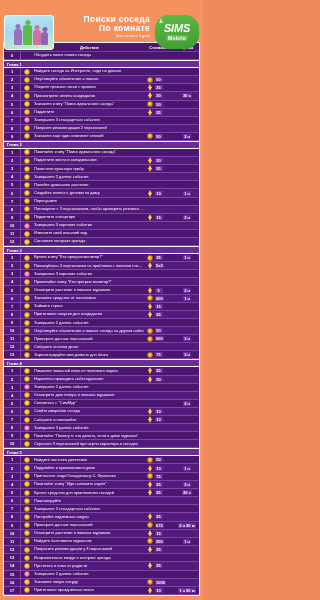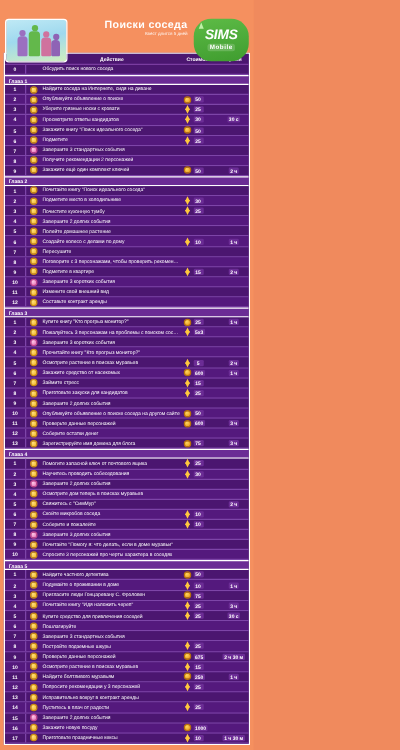--- a/index.html
+++ b/index.html
@@ -260,20 +260,21 @@
         <span class="fig fig-c">
             <i></i>
           </span>
         <span class="fig fig-d">
             <i></i>
           </span>
       </div>
     </div>
     <div class="title-wrap">
       <div class="title-line">Поиски соседа</div>
+      <div class="title-line">по комнате</div>
       <div class="subtitle">Квест длится 5 дней</div>
     </div>
     <div class="logo">
       <span class="logo-plumb"></span>
       <div class="logo-main">SIMS</div>
       <div class="logo-sub">Mobile</div>
     </div>
   </div>
 
   <div class="table">

